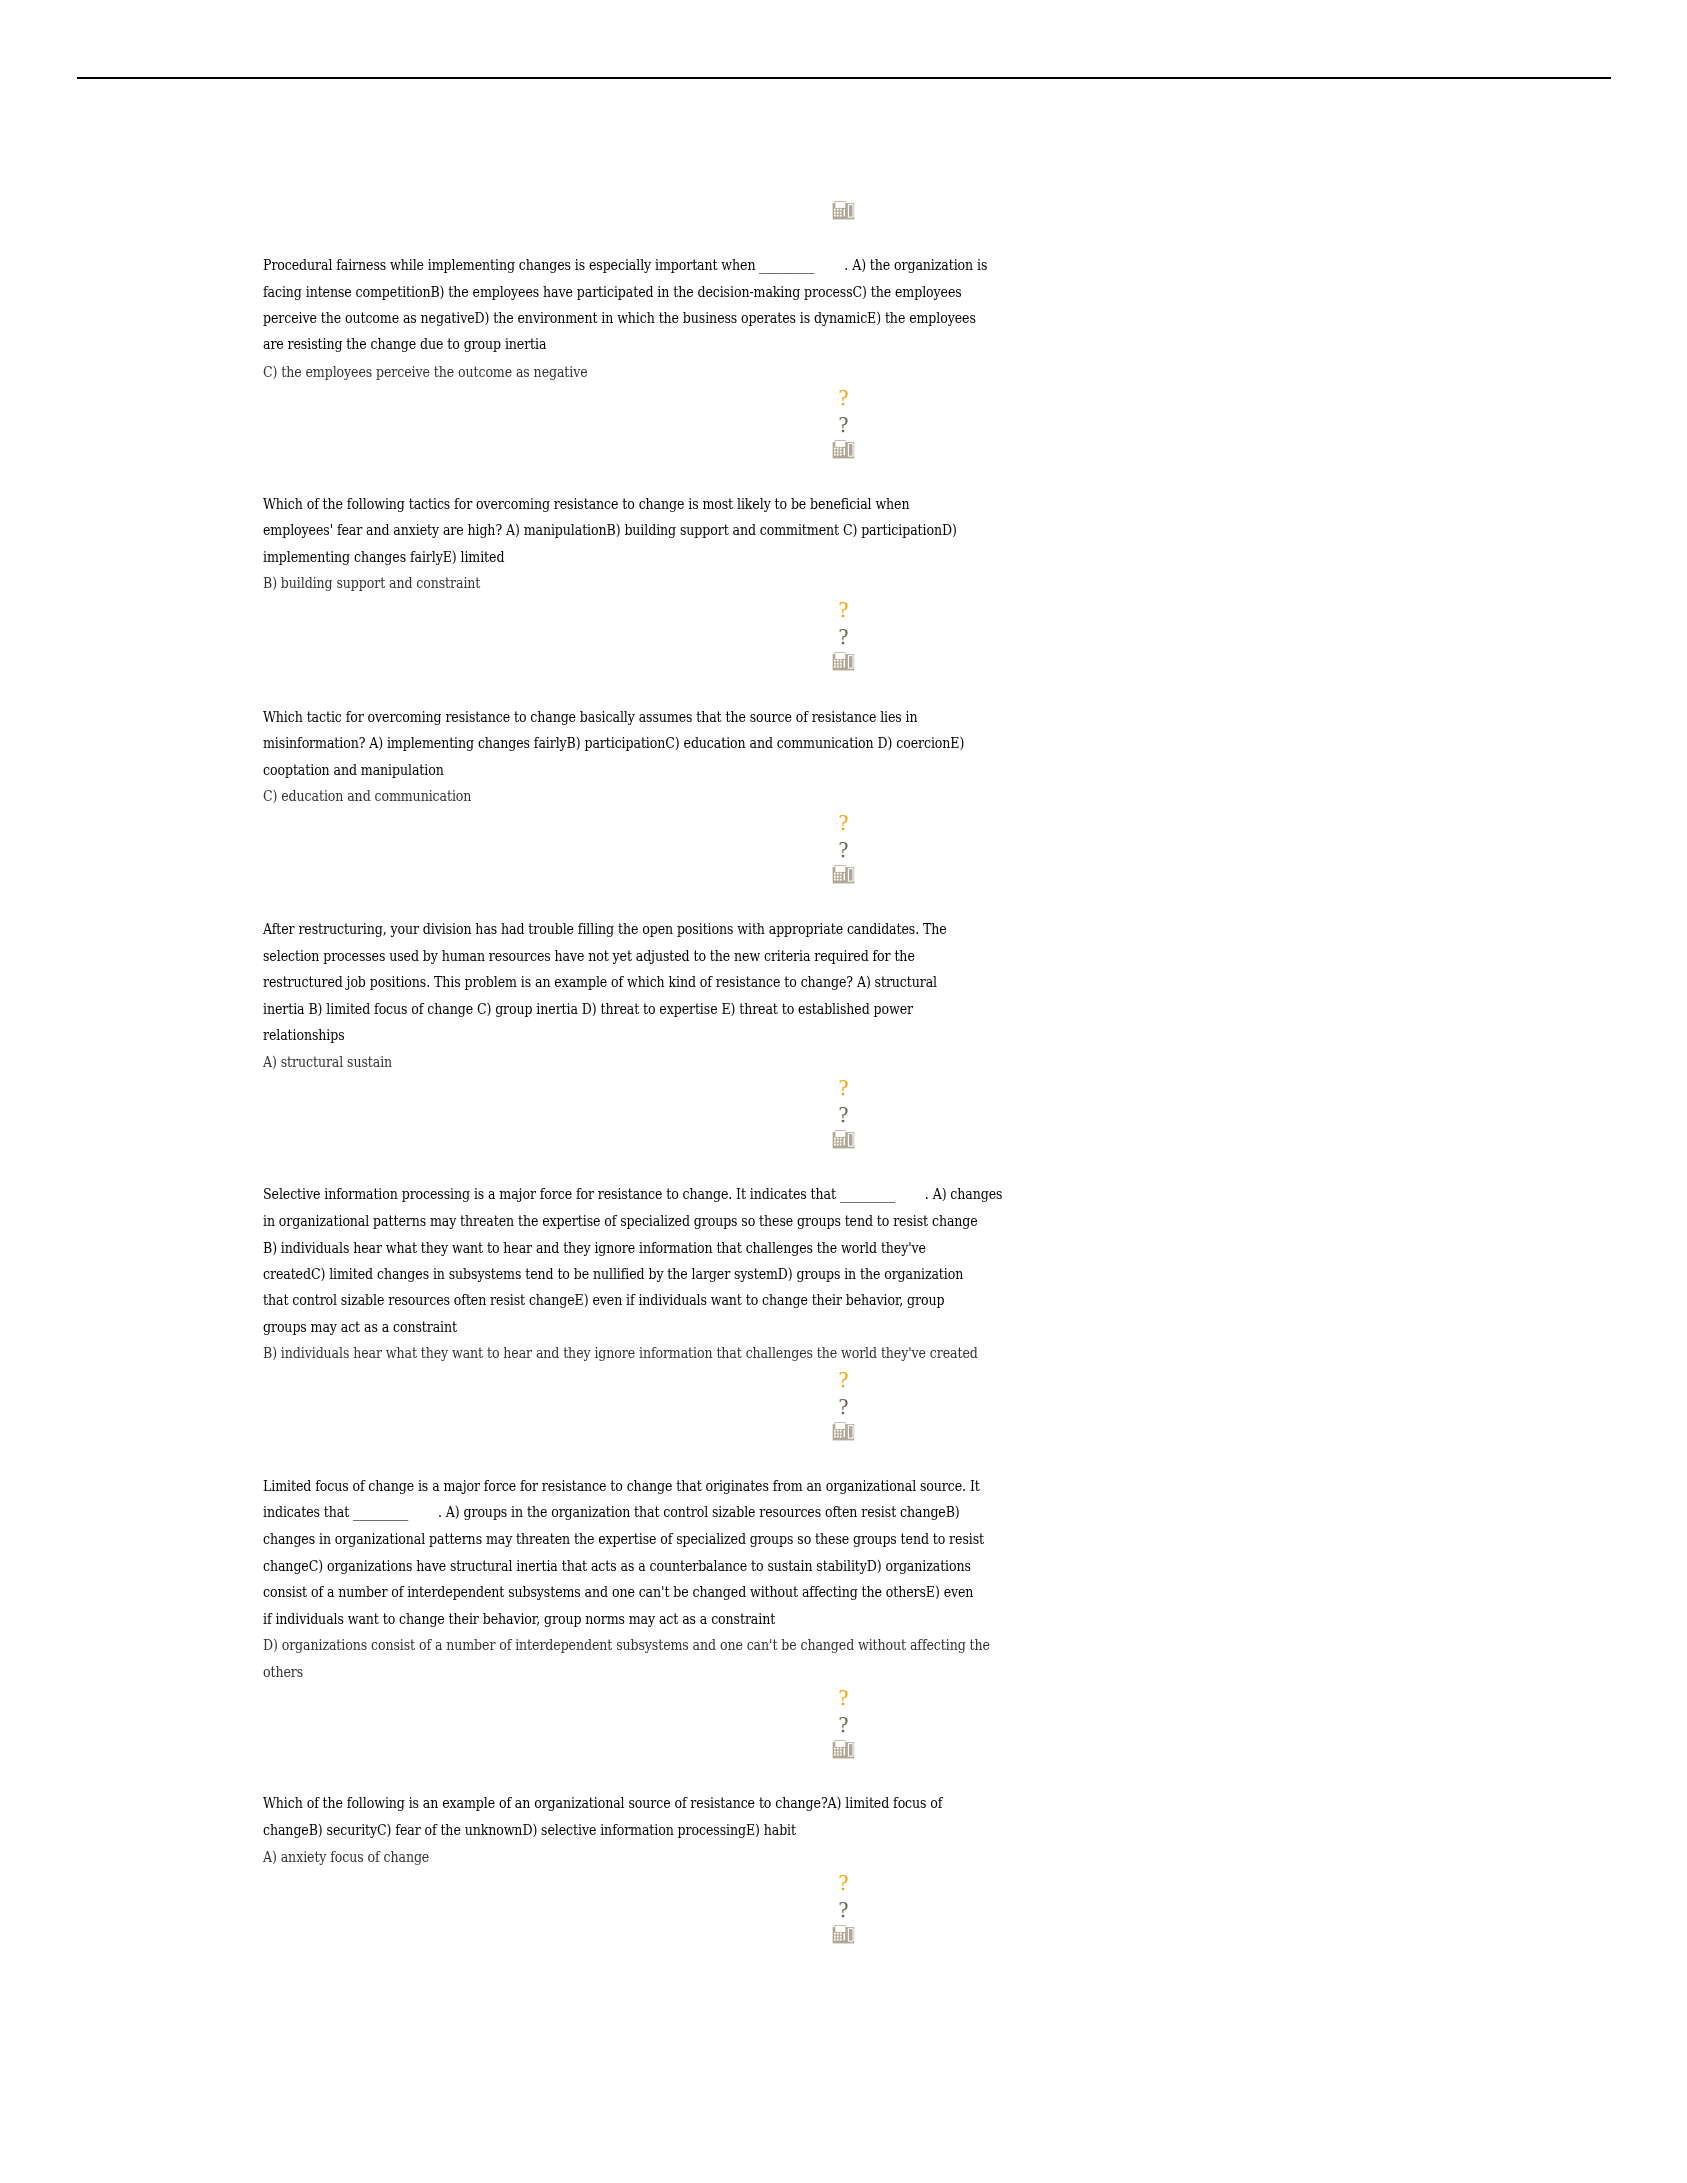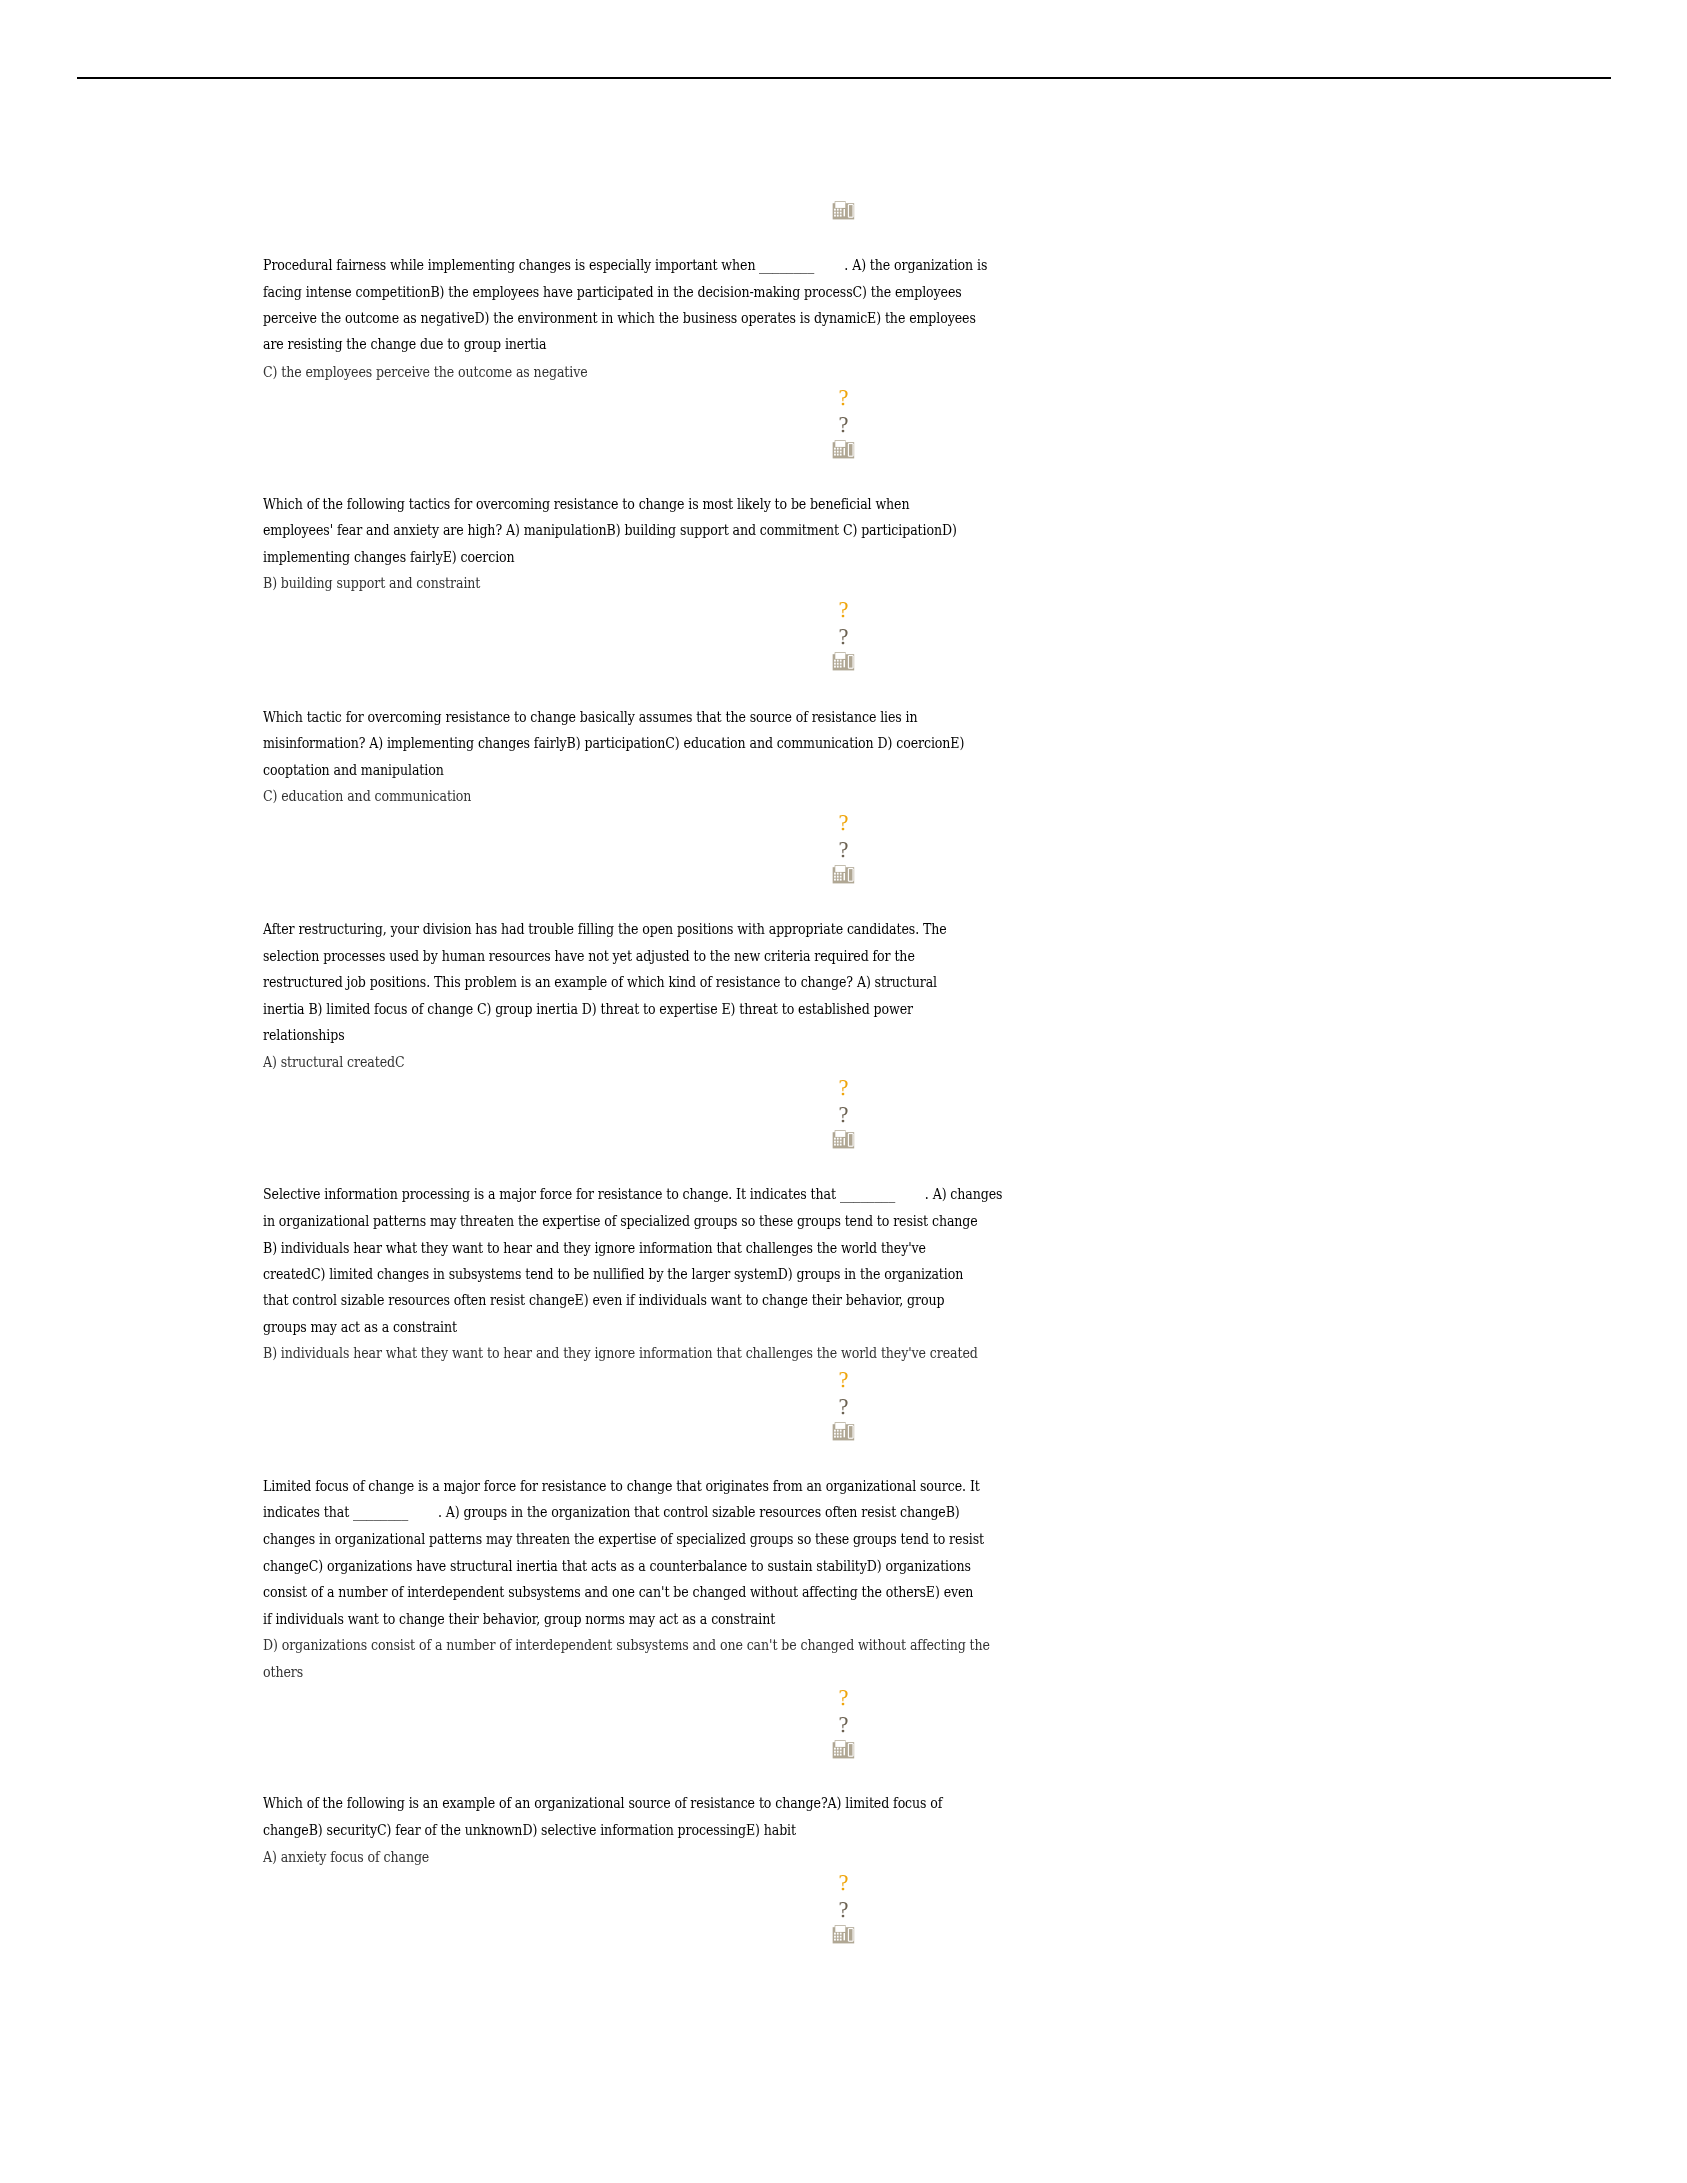--- a/index.html
+++ b/index.html
@@ -61,21 +61,21 @@
     <div class="mark qmark orange" style="top:390px">?</div>
     <div class="mark qmark gray" style="top:417px">?</div>
     <div class="mark fax-mark" style="top:438px"><svg width="22.5" height="21" viewBox="0 0 34 32">
           <use href="#fax-glyph"></use>
         </svg></div>
   </div>
   <div class="qa-block">
     <div class="qtext">
       <div class="ln" style="top:491px">Which of the following tactics for overcoming resistance to change is most likely to be beneficial when</div>
       <div class="ln" style="top:517px">employees' fear and anxiety are high? A) manipulationB) building support and commitment C) participationD)</div>
-      <div class="ln" style="top:544px">implementing changes fairlyE) coercion</div>
+      <div class="ln" style="top:544px">implementing changes fairlyE) limited</div>
     </div>
     <div class="atext">
       <div class="ln" style="top:570px">B) building support and constraint</div>
     </div>
     <div class="mark qmark orange" style="top:602px">?</div>
     <div class="mark qmark gray" style="top:629px">?</div>
     <div class="mark fax-mark" style="top:650px"><svg width="22.5" height="21" viewBox="0 0 34 32">
           <use href="#fax-glyph"></use>
         </svg></div>
   </div>
@@ -96,21 +96,21 @@
   </div>
   <div class="qa-block">
     <div class="qtext">
       <div class="ln" style="top:916px">After restructuring, your division has had trouble filling the open positions with appropriate candidates. The</div>
       <div class="ln" style="top:943px">selection processes used by human resources have not yet adjusted to the new criteria required for the</div>
       <div class="ln" style="top:969px">restructured job positions. This problem is an example of which kind of resistance to change? A) structural</div>
       <div class="ln" style="top:996px">inertia B) limited focus of change C) group inertia D) threat to expertise E) threat to established power</div>
       <div class="ln" style="top:1022px">relationships</div>
     </div>
     <div class="atext">
-      <div class="ln" style="top:1049px">A) structural createdC</div>
+      <div class="ln" style="top:1049px">A) structural sustain</div>
     </div>
     <div class="mark qmark orange" style="top:1080px">?</div>
     <div class="mark qmark gray" style="top:1107px">?</div>
     <div class="mark fax-mark" style="top:1128px"><svg width="22.5" height="21" viewBox="0 0 34 32">
           <use href="#fax-glyph"></use>
         </svg></div>
   </div>
   <div class="qa-block">
     <div class="qtext">
       <div class="ln" style="top:1181px"><span>Selective information processing is a major force for resistance to change. It indicates that </span><span class="blank">________</span><span>. A) changes</span></div>

